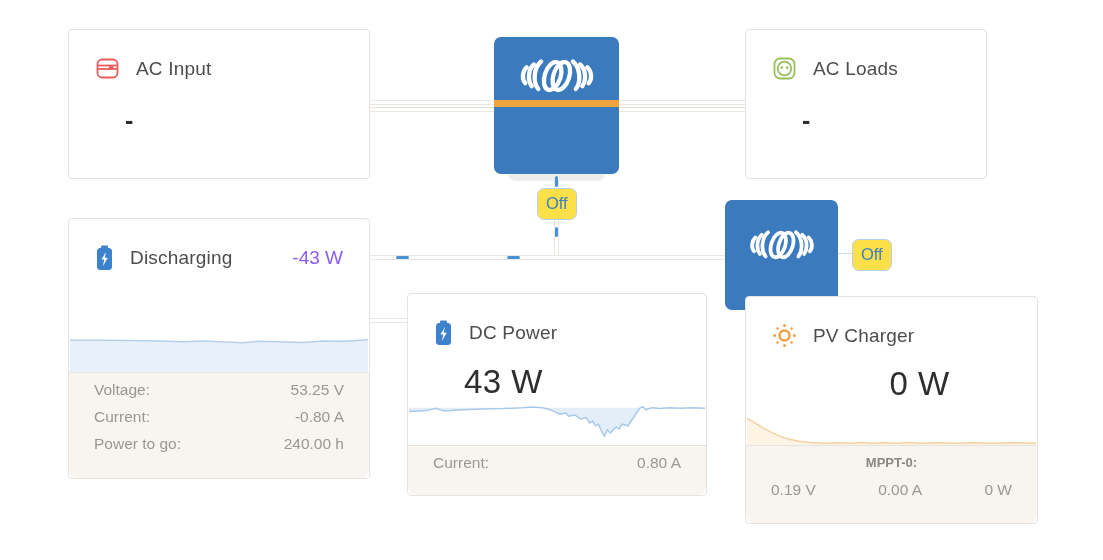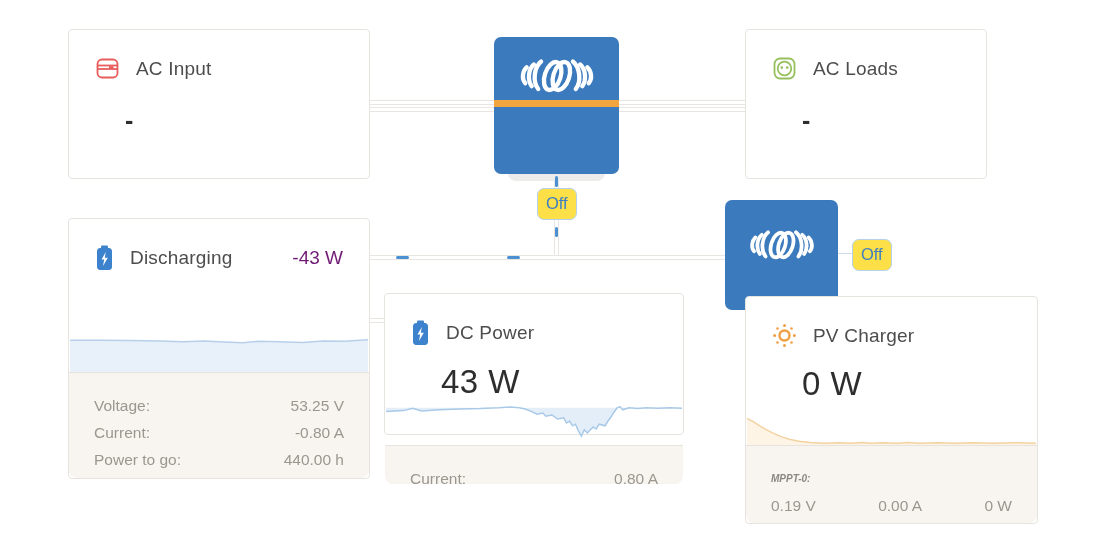--- a/index.html
+++ b/index.html
@@ -9,42 +9,42 @@
     position:relative; width:1103px; height:560px; background:#fff; overflow:hidden;
   }
 
   
   .card {
     position:absolute; background:#fff;
     border:1px solid var(--border,#e7e4df); border-radius:4px; z-index:3;
   }
   .card-header { display:flex; align-items:center; gap:15px; padding:25px 26px 0 25px; }
   .card-title { font-size:19px; color:#4d4d4d; letter-spacing:.2px; }
-  .card-power { margin-left:auto; font-size:19px; color:#701a75; }
+  .card-power { margin-left:auto; font-size:19px; color:#8b5cf6; }
   .big-value { font-size:33px; color:#2e2e2e; margin:16px 0 0 56px; letter-spacing:.5px; }
   .dash-value { font-size:25px; font-weight:bold; color:#2e2e2e; margin:24px 0 0 56px; }
 
   .spark { position:absolute; left:1px; right:1px; overflow:hidden; }
   .spark svg { display:block; width:100%; height:100%; }
 
   .card-footer {
     position:absolute; left:0; right:0; bottom:0;
     background:#f8f5f0; border-top:1px solid #e7e4df;
-    border-radius:0 0 8px 8px; padding:19px 25px; z-index:2;
+    border-radius:0 0 8px 8px; padding:3px 25px; z-index:2;
   }
   .foot-row { display:flex; justify-content:space-between; align-items:center;
     font-size:15.5px; color:#9b978f; line-height:27px; }
-  .foot-label-strong { font-weight:bold; color:#8a8680; font-size:10px; line-height:27px;font-style:italic; }
+  .foot-label-strong { font-weight:bold; color:#8a8680; font-size:13px; line-height:27px; }
 
   
   #card-ac-input  { left:68px;  top:29px;  width:302px; height:150px; }
   #card-ac-loads  { left:745px; top:29px;  width:242px; height:150px; }
   #card-battery   { left:68px;  top:218px; width:302px; height:261px; }
-  #card-dc        { left:384px; top:293px; width:300px; height:142px; }
-  #card-pv        { left:745px; top:296px; width:293px; height:228px; }
+  #card-dc        { left:407px; top:293px; width:300px; height:203px; }
+  #card-pv        { left:745px; top:296px; width:293px; height:228px;text-align:center; }
 
   #spark-battery { top:116px; height:37px; }
   #spark-dc      { top:107px; height:40px; }
   #spark-pv      { top:111px; height:37px; }
 
   #foot-battery { top:153px; }
   #foot-dc      { top:151px; }
   #foot-pv      { top:148px; }
 
   
@@ -205,21 +205,21 @@
       <div class="foot-row">
         <span>Voltage:</span>
         <span>53.25 V</span>
       </div>
       <div class="foot-row">
         <span>Current:</span>
         <span>-0.80 A</span>
       </div>
       <div class="foot-row">
         <span>Power to go:</span>
-        <span>440.00 h</span>
+        <span>240.00 h</span>
       </div>
     </div>
   </div>
 
   <div class="card" id="card-dc">
     <div class="card-header">
       <svg class="hdr-icon" width="21" height="28" viewBox="0 0 21 28">
         <rect x="7" y="1.5" width="7" height="3" rx="1" fill="#3c82cc"></rect>
         <rect x="3.5" y="4.5" width="14" height="21" rx="2.5" fill="#3c82cc" stroke="#3c82cc"></rect>
         <path d="M11.8 8 L7.5 15.5 L10.2 15.5 L9 22 L13.8 13.8 L10.8 13.8 Z" fill="#fff"></path>

